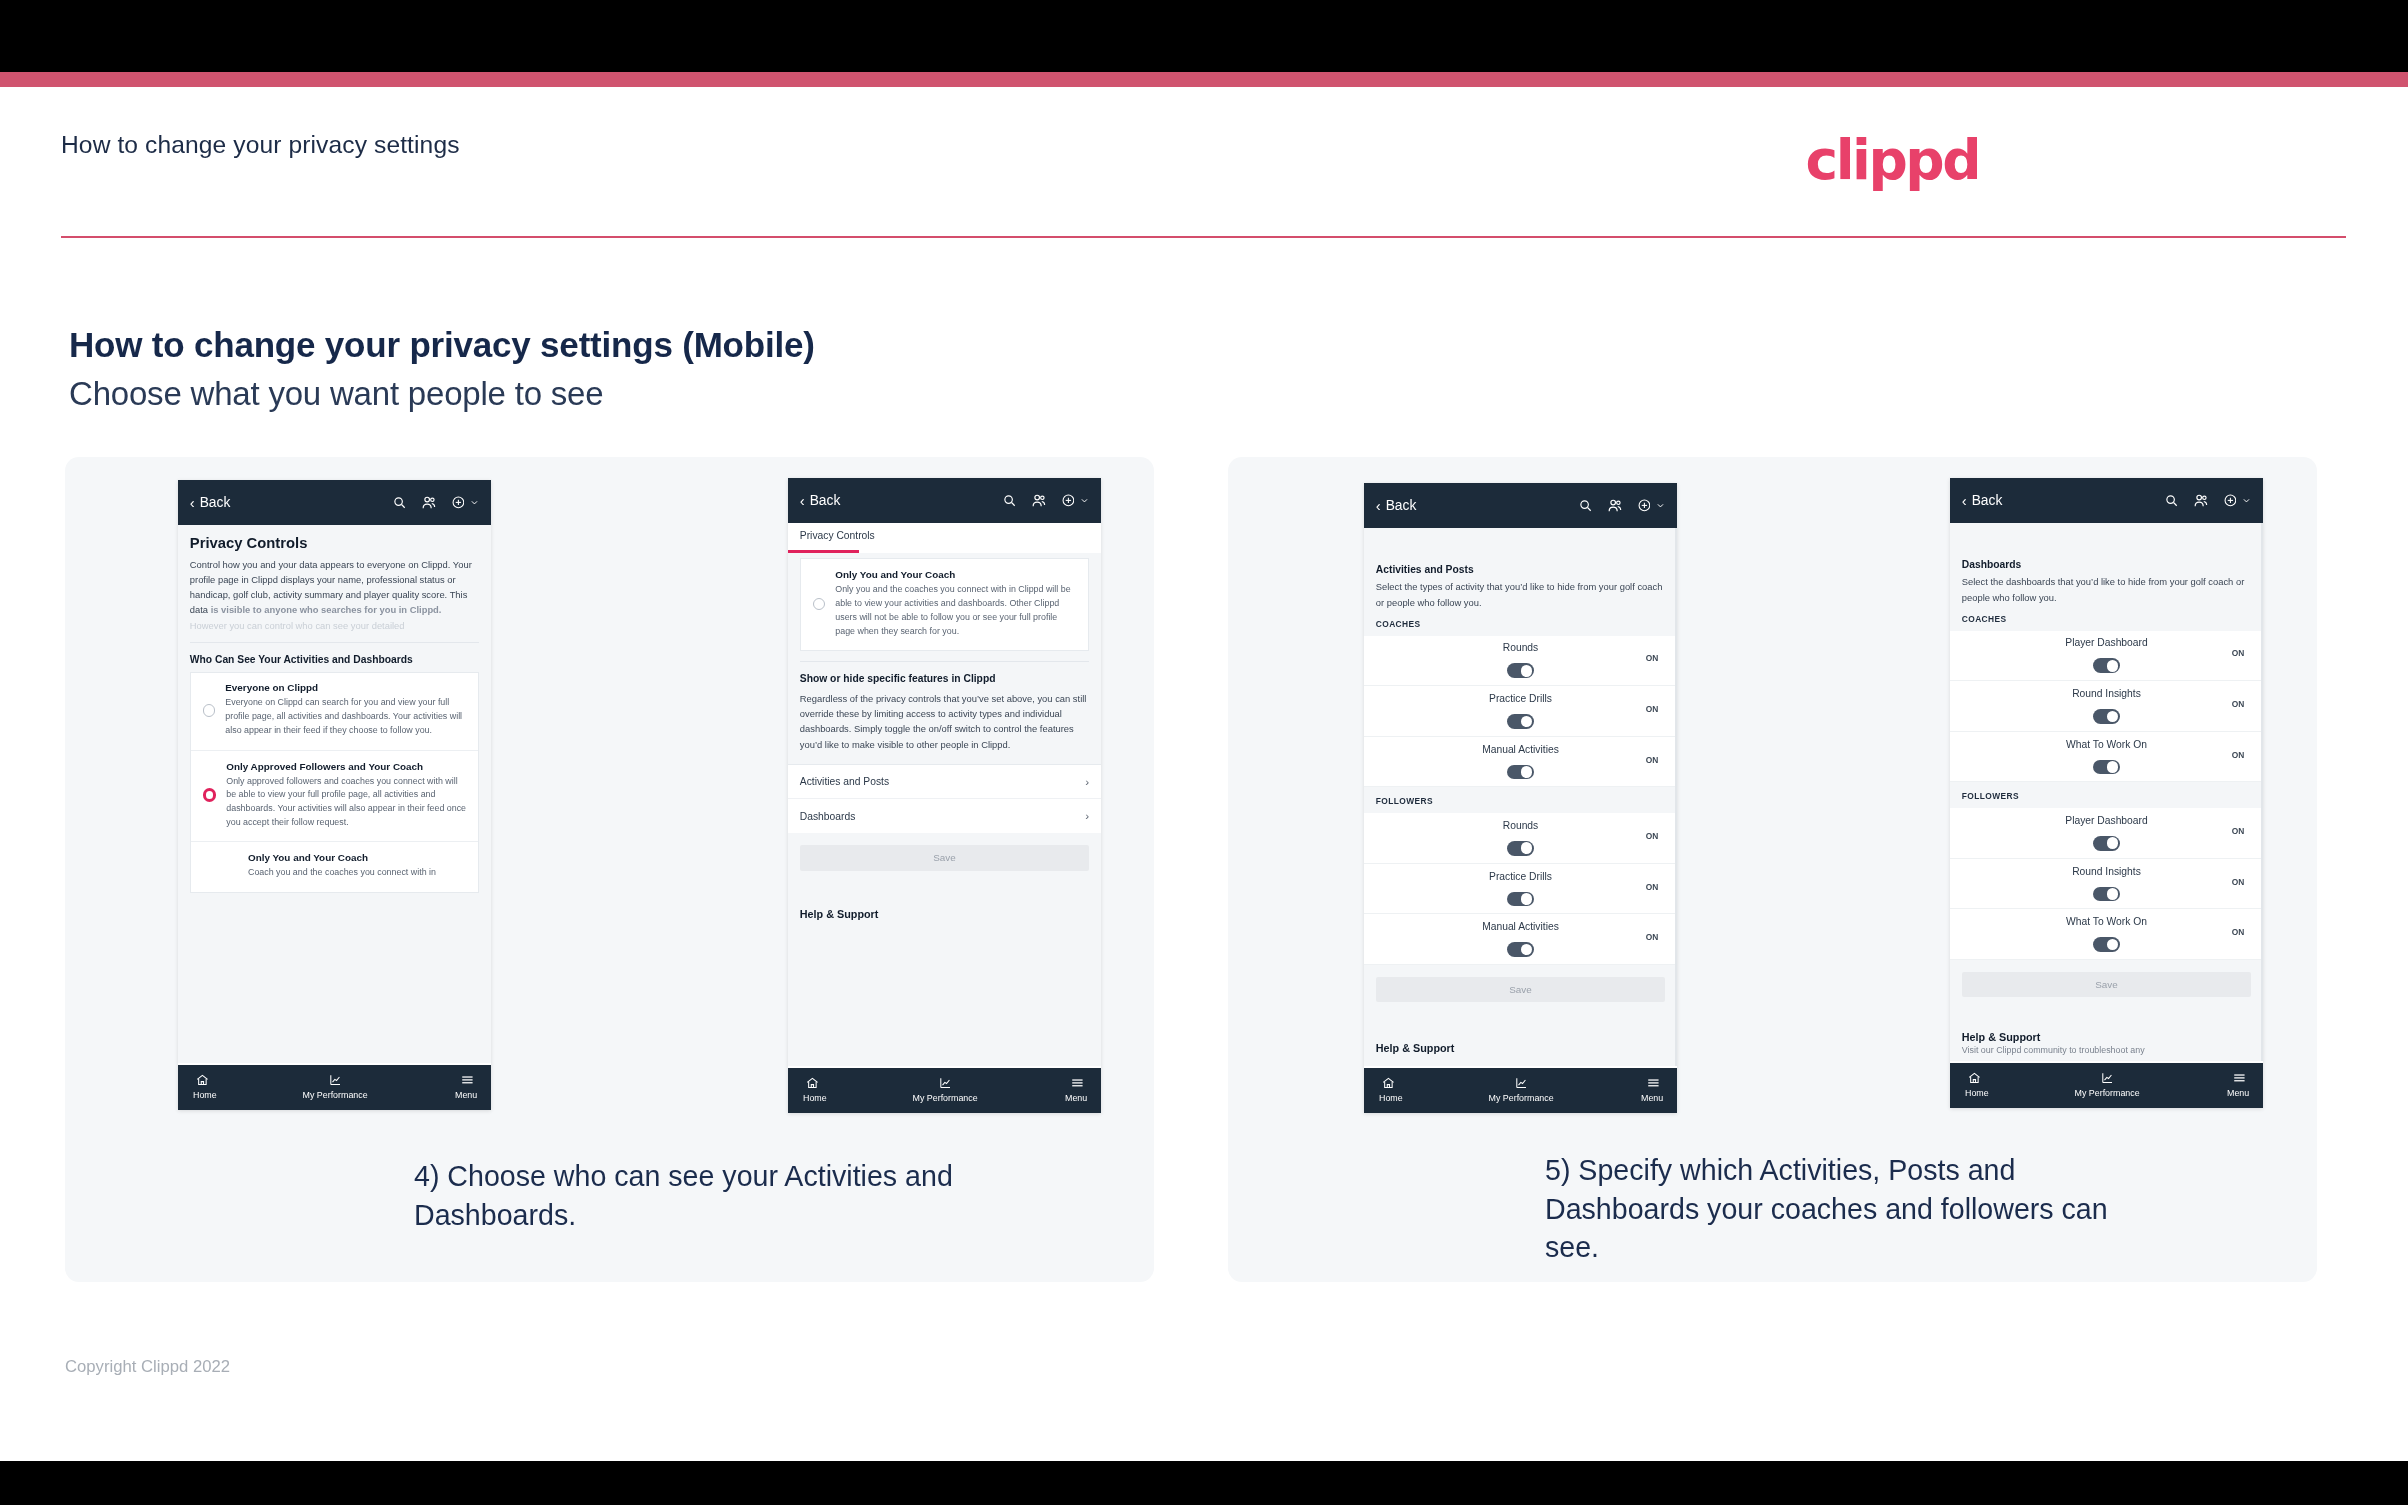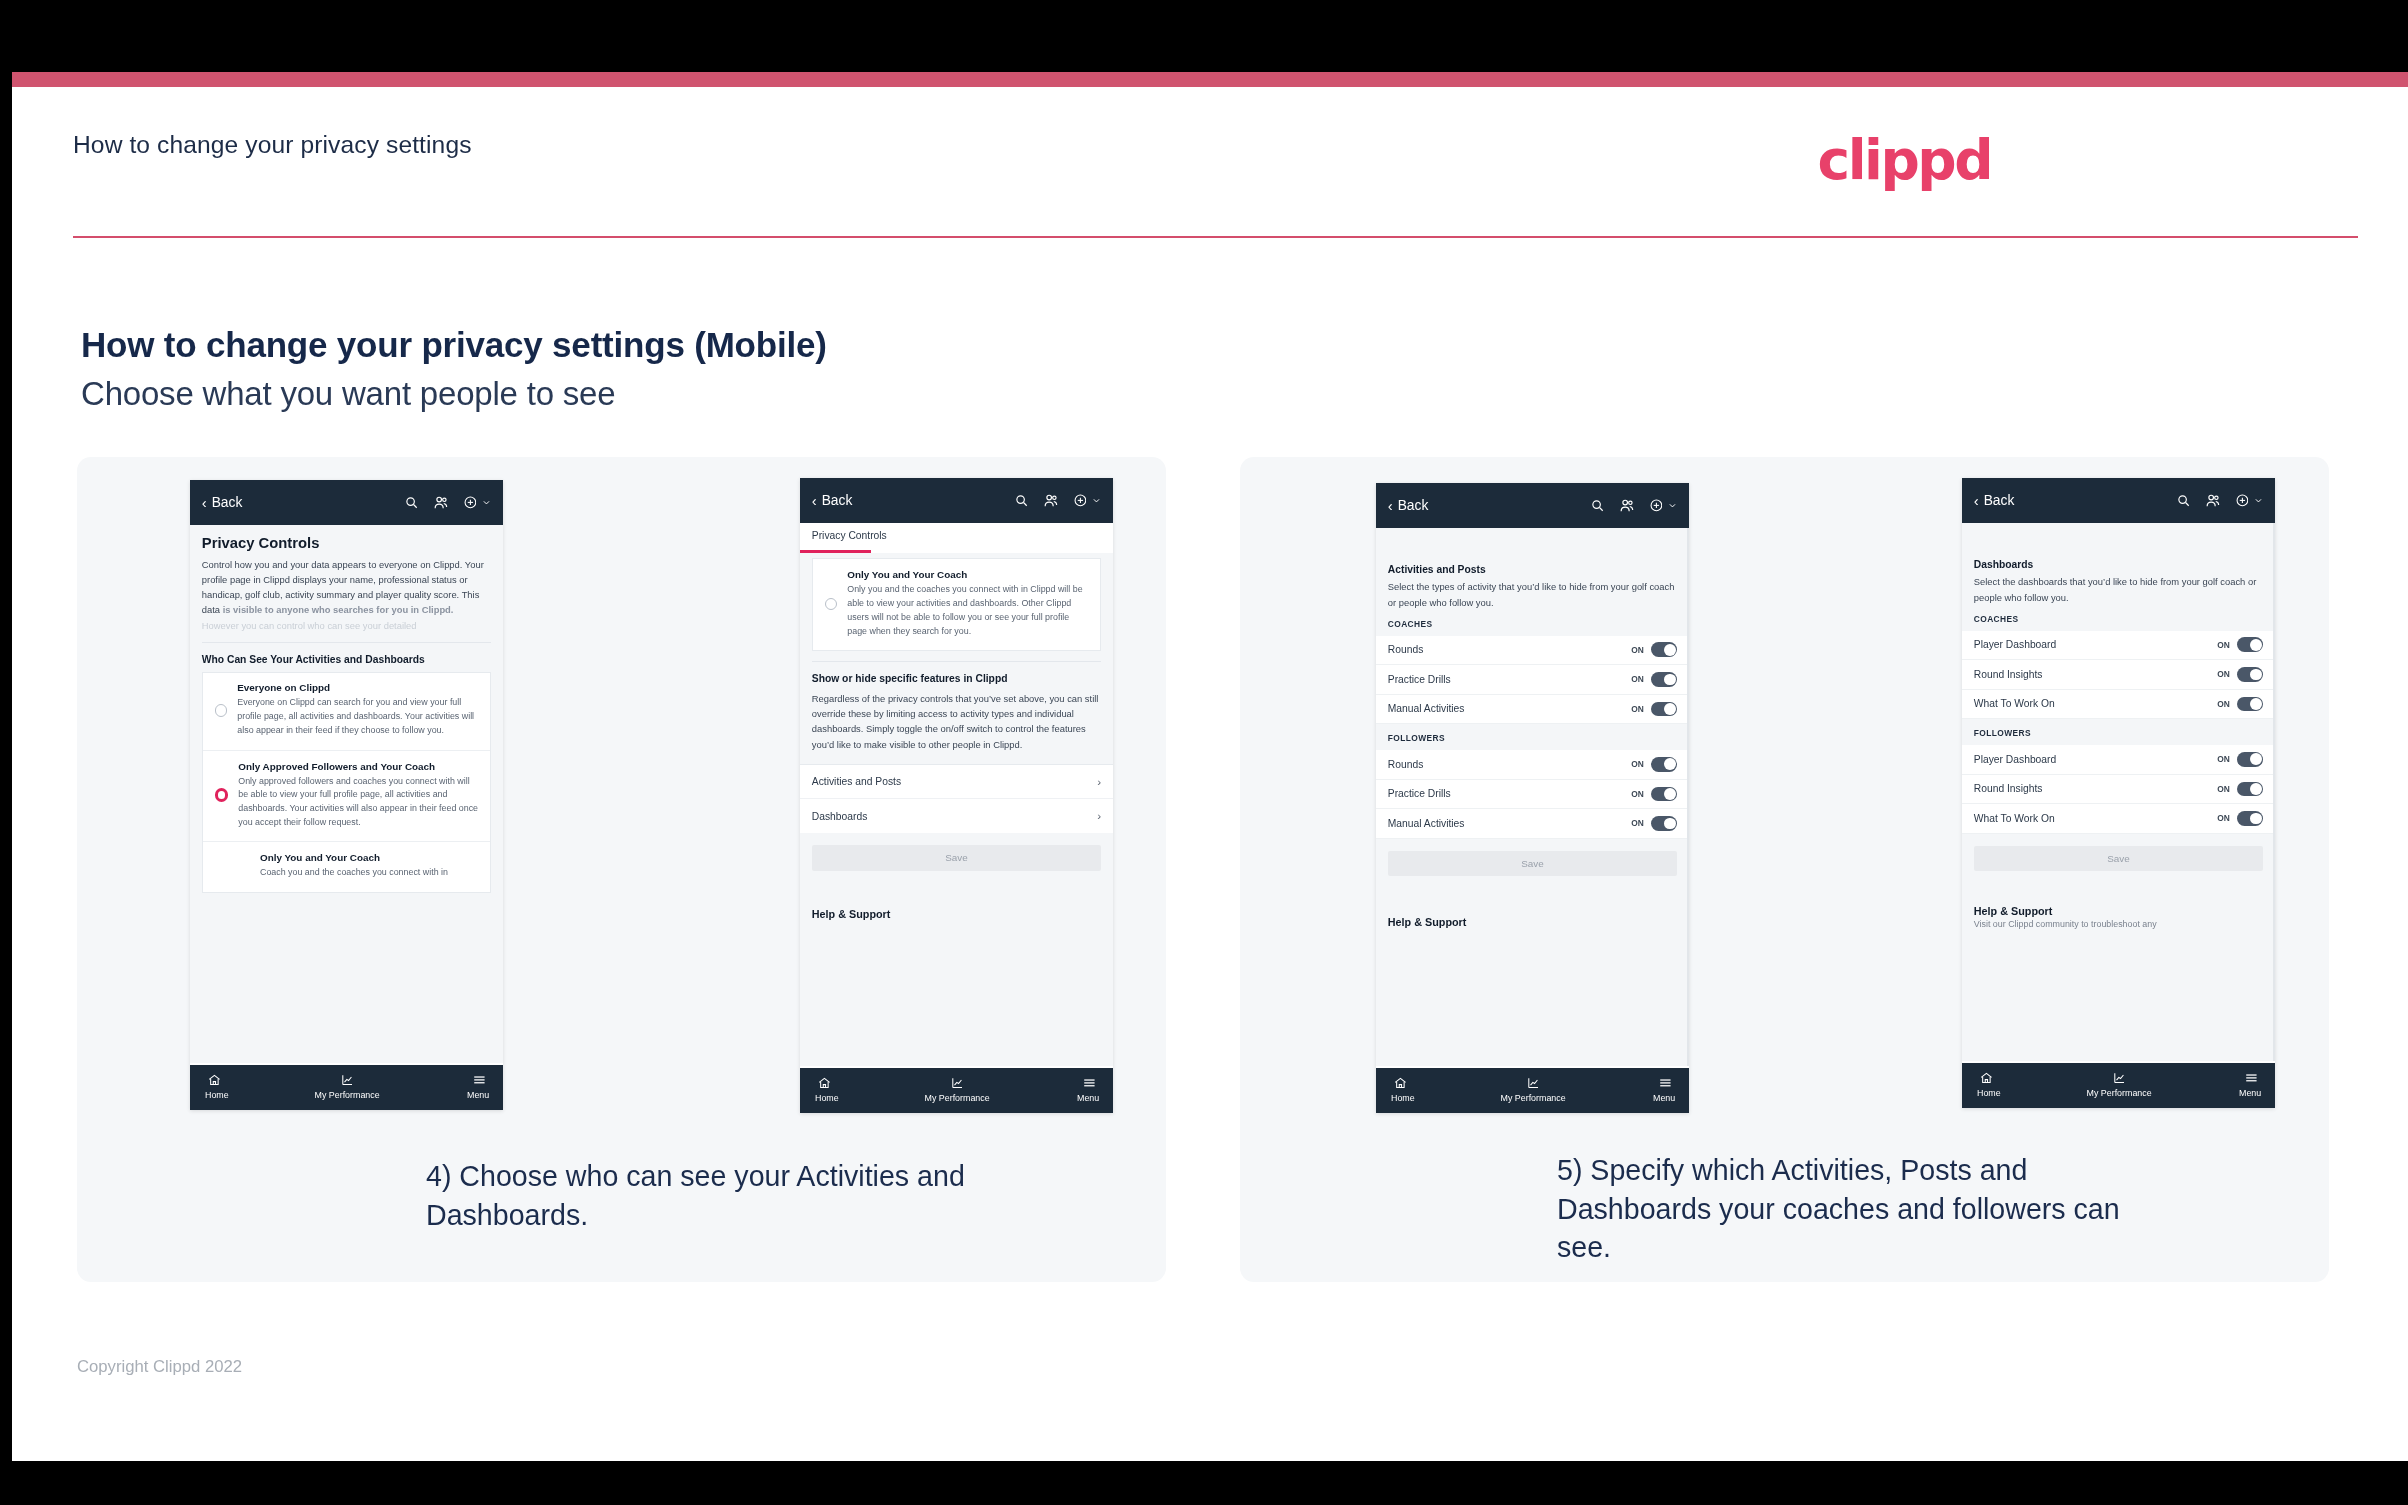--- a/index.html
+++ b/index.html
@@ -2,21 +2,21 @@
 <html><head>
 <meta charset="utf-8">
 <style>
   * { box-sizing: border-box; margin: 0; padding: 0; }
   body {
     width: 2409px; height: 1505px;
     background: #000;
     font-family: "Liberation Sans", sans-serif;
     overflow: hidden;
   }
-  .screen { position: absolute; left: 12px; top: 0; width: 2048px; height: 1505px; }
+  .screen { position: absolute; left: 0; top: 0; width: 2048px; height: 1505px; }
   .top-black { position: absolute; left:0; top:0; width:2409px; height:72px; background:#000; }
   .top-accent { position: absolute; left:0; top:72px; width:2409px; height:14.8px; background:#d0546f; }
   .bottom-black { position: absolute; left:0; top:1461px; width:2409px; height:44px; background:#000; }
   .slide {
     position: absolute; left:0; top:87px; width:2409px; height:1374px; background:#fff;
   }
 
   
   .hdr-title {
     position:absolute; left:61px; top:131px;
@@ -103,21 +103,21 @@
              display:flex; align-items:center; justify-content:center;
              font-size:9.9px; color:#9aa1ab; }
 
   .help-hd { font-size:10.8px; font-weight:bold; color:#111c2b; padding:7.9px 11.8px 2px; }
   .help-sub { font-size:8.9px; color:#7b838f; padding:0 11.8px; }
 
   
   .grp-hd { font-size:8.4px; font-weight:bold; color:#1e2b3c; letter-spacing:0.4px;
             padding:8.9px 11.8px 6.9px; background:#f4f6f8; }
   .trow { display:flex; align-items:center; background:#fff;
-          padding:6.9px 11.8px; border-bottom:1px solid #eef1f3; }
+          padding:6.9px 11.8px; border-bottom:1px solid #eef1f3;flex-direction:column; }
   .trow .lbl { font-size:10.3px; color:#2c3949; }
   .trow .on { margin-left:auto; font-size:8.4px; color:#3d4855; font-weight:bold; margin-right:6.9px; }
   .sw { width:26.6px; height:14.8px; border-radius:8.9px; background:#4a5768; position:relative; flex:0 0 auto; }
   .sw::after { content:""; position:absolute; right:1.5px; top:1.5px; width:11.8px; height:11.8px;
                border-radius:50%; background:#fff; }
 
   .scrollbar { position:absolute; right:0; top:45px; bottom:47px; width:2px; background:#e2e6ea; }
 
   
   .caption { position:absolute; font-size:28.6px; line-height:1.35; color:#1b2c4d; }

